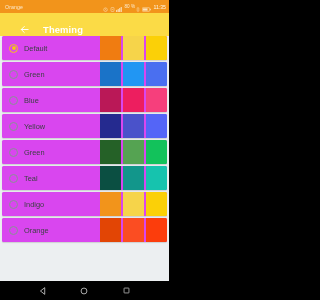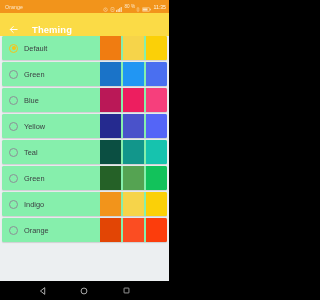--- a/index.html
+++ b/index.html
@@ -55,21 +55,21 @@
     margin-left: 1.2px;
     color: #fff6e6;
   }
 
   
   #toolbar {
     height: 33px;
     background: #fbdb46;
     display: flex;
     align-items: center;
-    padding-left: 7px;
+    padding-left: 18px;
     box-sizing: border-box;
   }
   #back-arrow {
     width: 13px;
     height: 13px;
     flex: 0 0 auto;
     display: flex;
     align-items: center;
     justify-content: center;
   }
@@ -88,21 +88,21 @@
     left: 0;
     right: 0;
     bottom: 19px;
     background: #eceff1;
     overflow: hidden;
   }
   .row {
     position: relative;
     height: 24px;
     margin: 0 2px 2px 2px;
-    background: #86efac;
+    background: #d946ef;
     border-radius: 1.5px;
     display: flex;
     align-items: center;
     box-shadow: 0 .5px 1px rgba(0,0,0,.13);
     overflow: hidden;
   }
   .radio {
     width: 9px;
     height: 9px;
     border-radius: 50%;
@@ -255,34 +255,34 @@
         <span class="radio"></span>
         <span class="row-label">Yellow</span>
         <span class="swatches">
           <span class="swatch" style="background: rgb(37, 42, 143);"></span>
           <span class="swatch" style="background: rgb(74, 82, 202);"></span>
           <span class="swatch" style="background: rgb(84, 101, 247);"></span>
         </span>
       </div>
       <div class="row">
         <span class="radio"></span>
+        <span class="row-label">Green</span>
+        <span class="swatches">
+          <span class="swatch" style="background: rgb(37, 97, 39);"></span>
+          <span class="swatch" style="background: rgb(85, 163, 82);"></span>
+          <span class="swatch" style="background: rgb(18, 194, 91);"></span>
+        </span>
+      </div>
+      <div class="row">
+        <span class="radio"></span>
         <span class="row-label">Teal</span>
         <span class="swatches">
           <span class="swatch" style="background: rgb(11, 79, 66);"></span>
           <span class="swatch" style="background: rgb(18, 150, 139);"></span>
           <span class="swatch" style="background: rgb(22, 195, 174);"></span>
-        </span>
-      </div>
-      <div class="row">
-        <span class="radio"></span>
-        <span class="row-label">Green</span>
-        <span class="swatches">
-          <span class="swatch" style="background: rgb(37, 97, 39);"></span>
-          <span class="swatch" style="background: rgb(85, 163, 82);"></span>
-          <span class="swatch" style="background: rgb(18, 194, 91);"></span>
         </span>
       </div>
       <div class="row">
         <span class="radio"></span>
         <span class="row-label">Indigo</span>
         <span class="swatches">
           <span class="swatch" style="background: rgb(242, 148, 27);"></span>
           <span class="swatch" style="background: rgb(246, 212, 74);"></span>
           <span class="swatch" style="background: rgb(251, 208, 7);"></span>
         </span>

